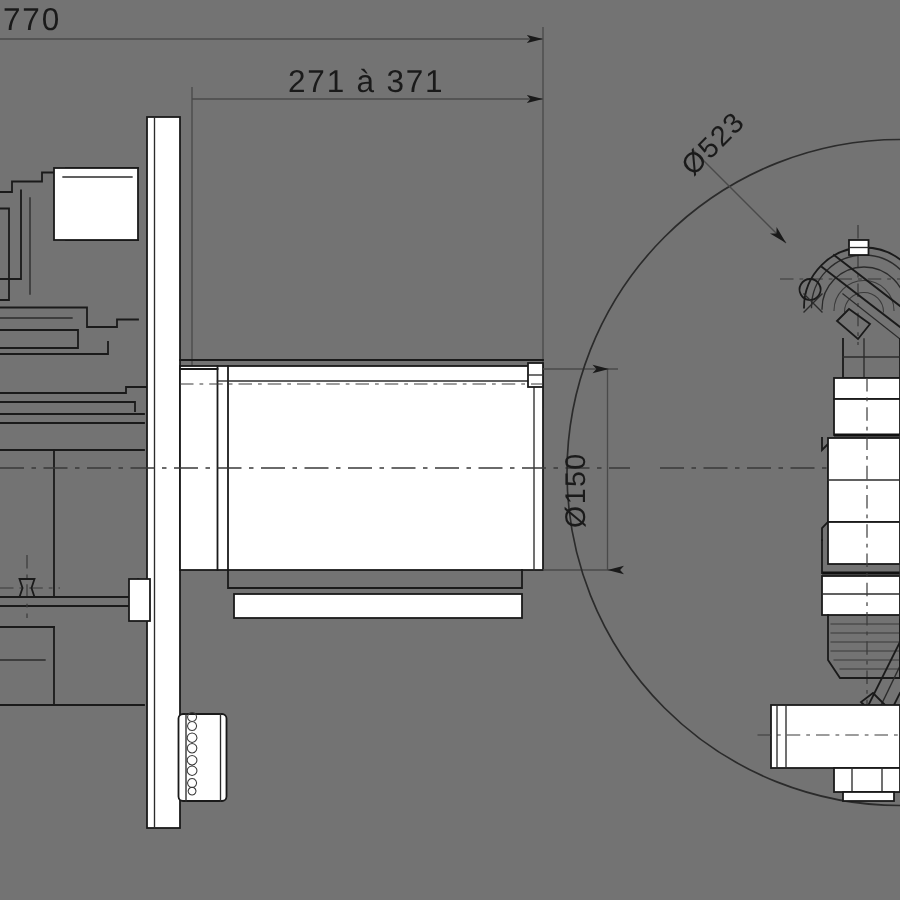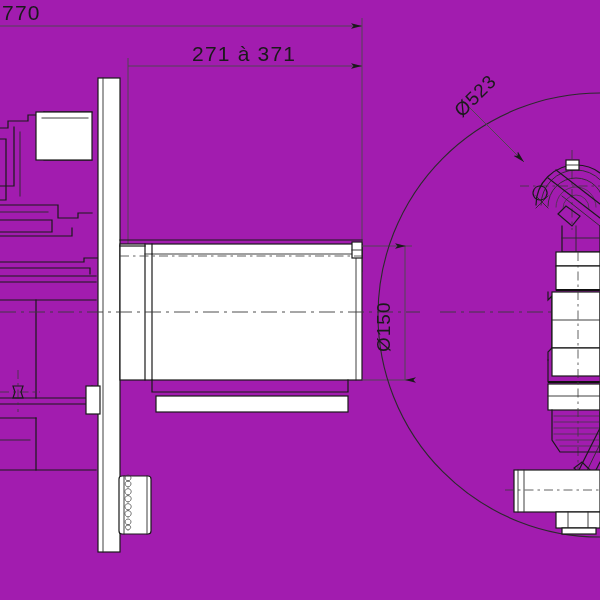--- a/index.html
+++ b/index.html
@@ -7,21 +7,21 @@
     padding: 0;
     background: #ffffff;
   }
   body {
     font-family: "Liberation Sans", sans-serif;
   }
   #drawing-root {
     position: relative;
     width: 600px;
     height: 600px;
-    background: #a21caf;
+    background: #737373;
     overflow: hidden;
   }
   svg#cad {
     display: block;
     width: 600px;
     height: 600px;
   }
   .ln {
     stroke: #1a1a1a;
     fill: none;

